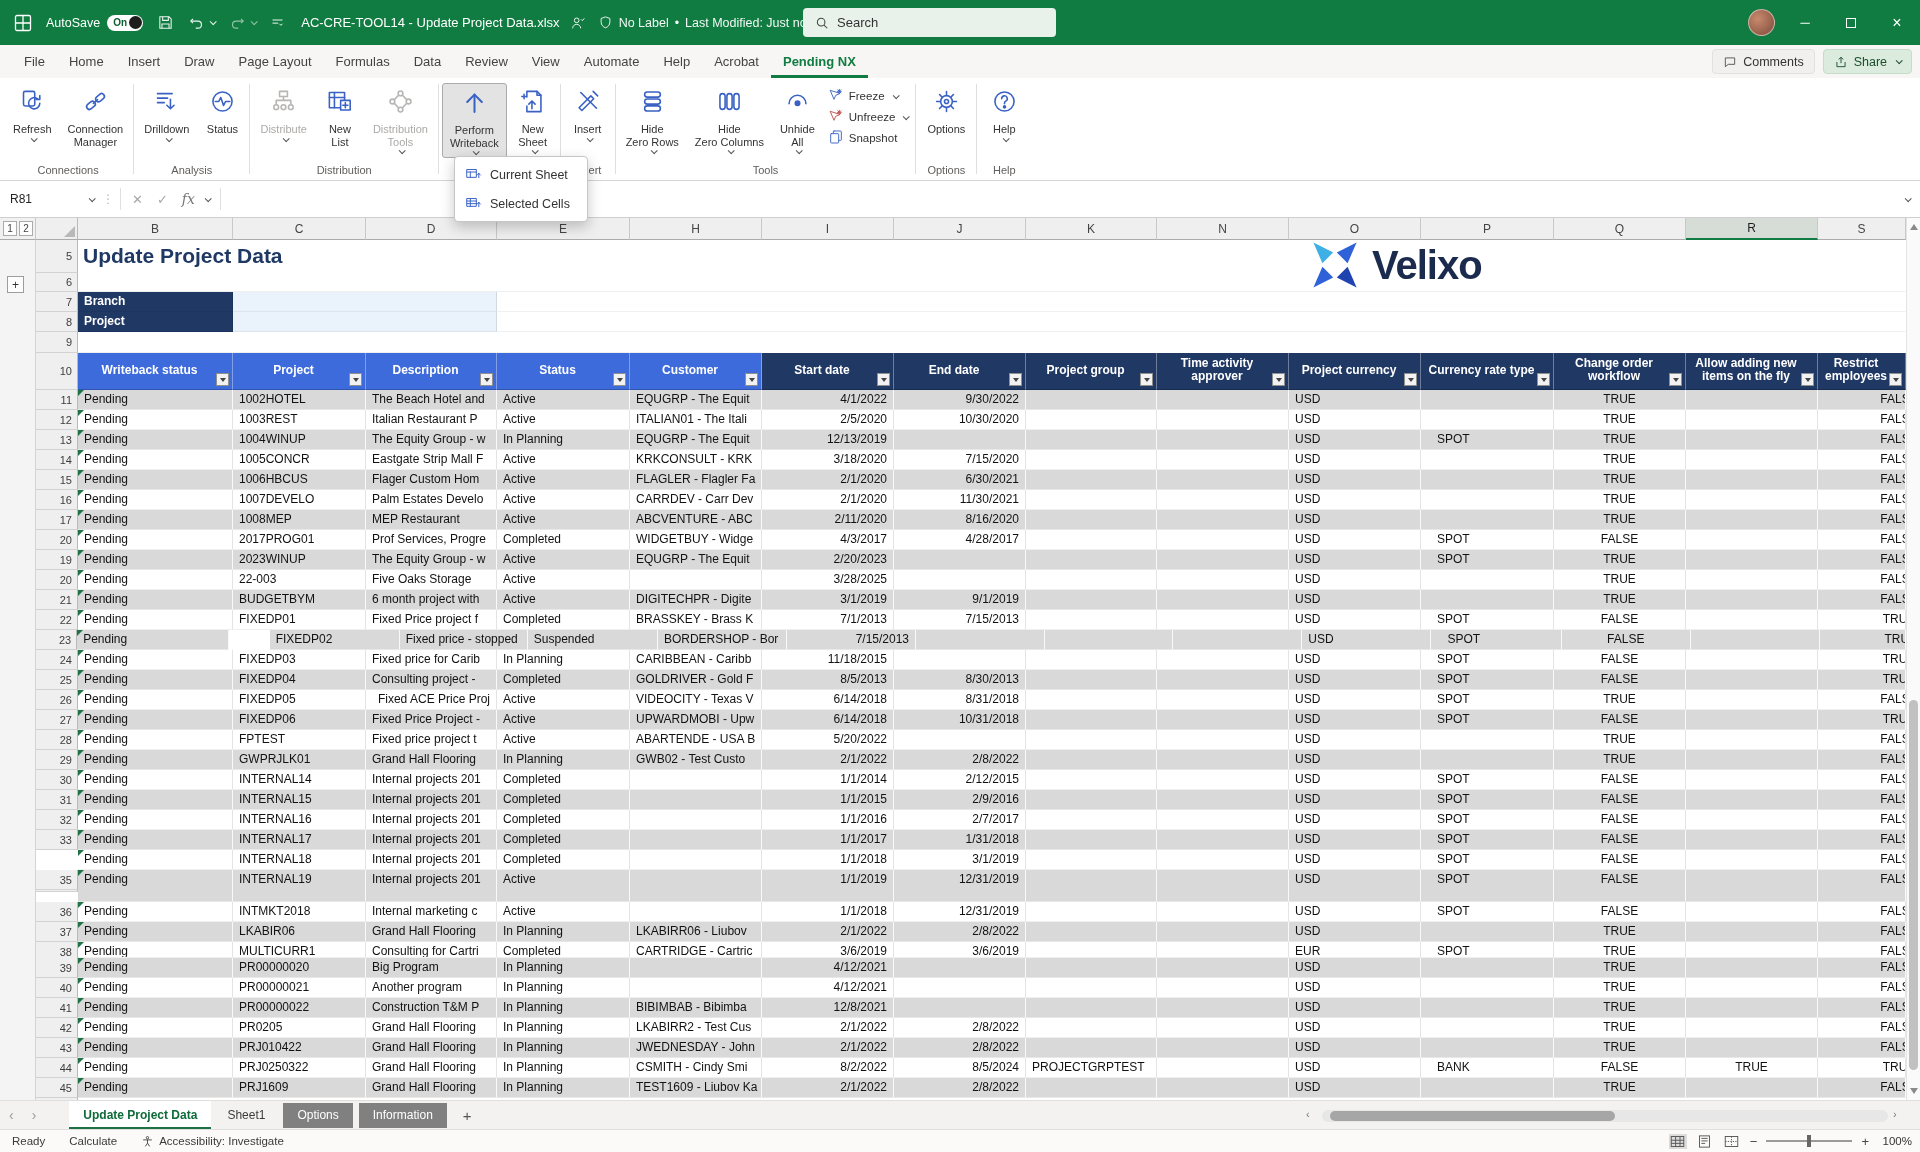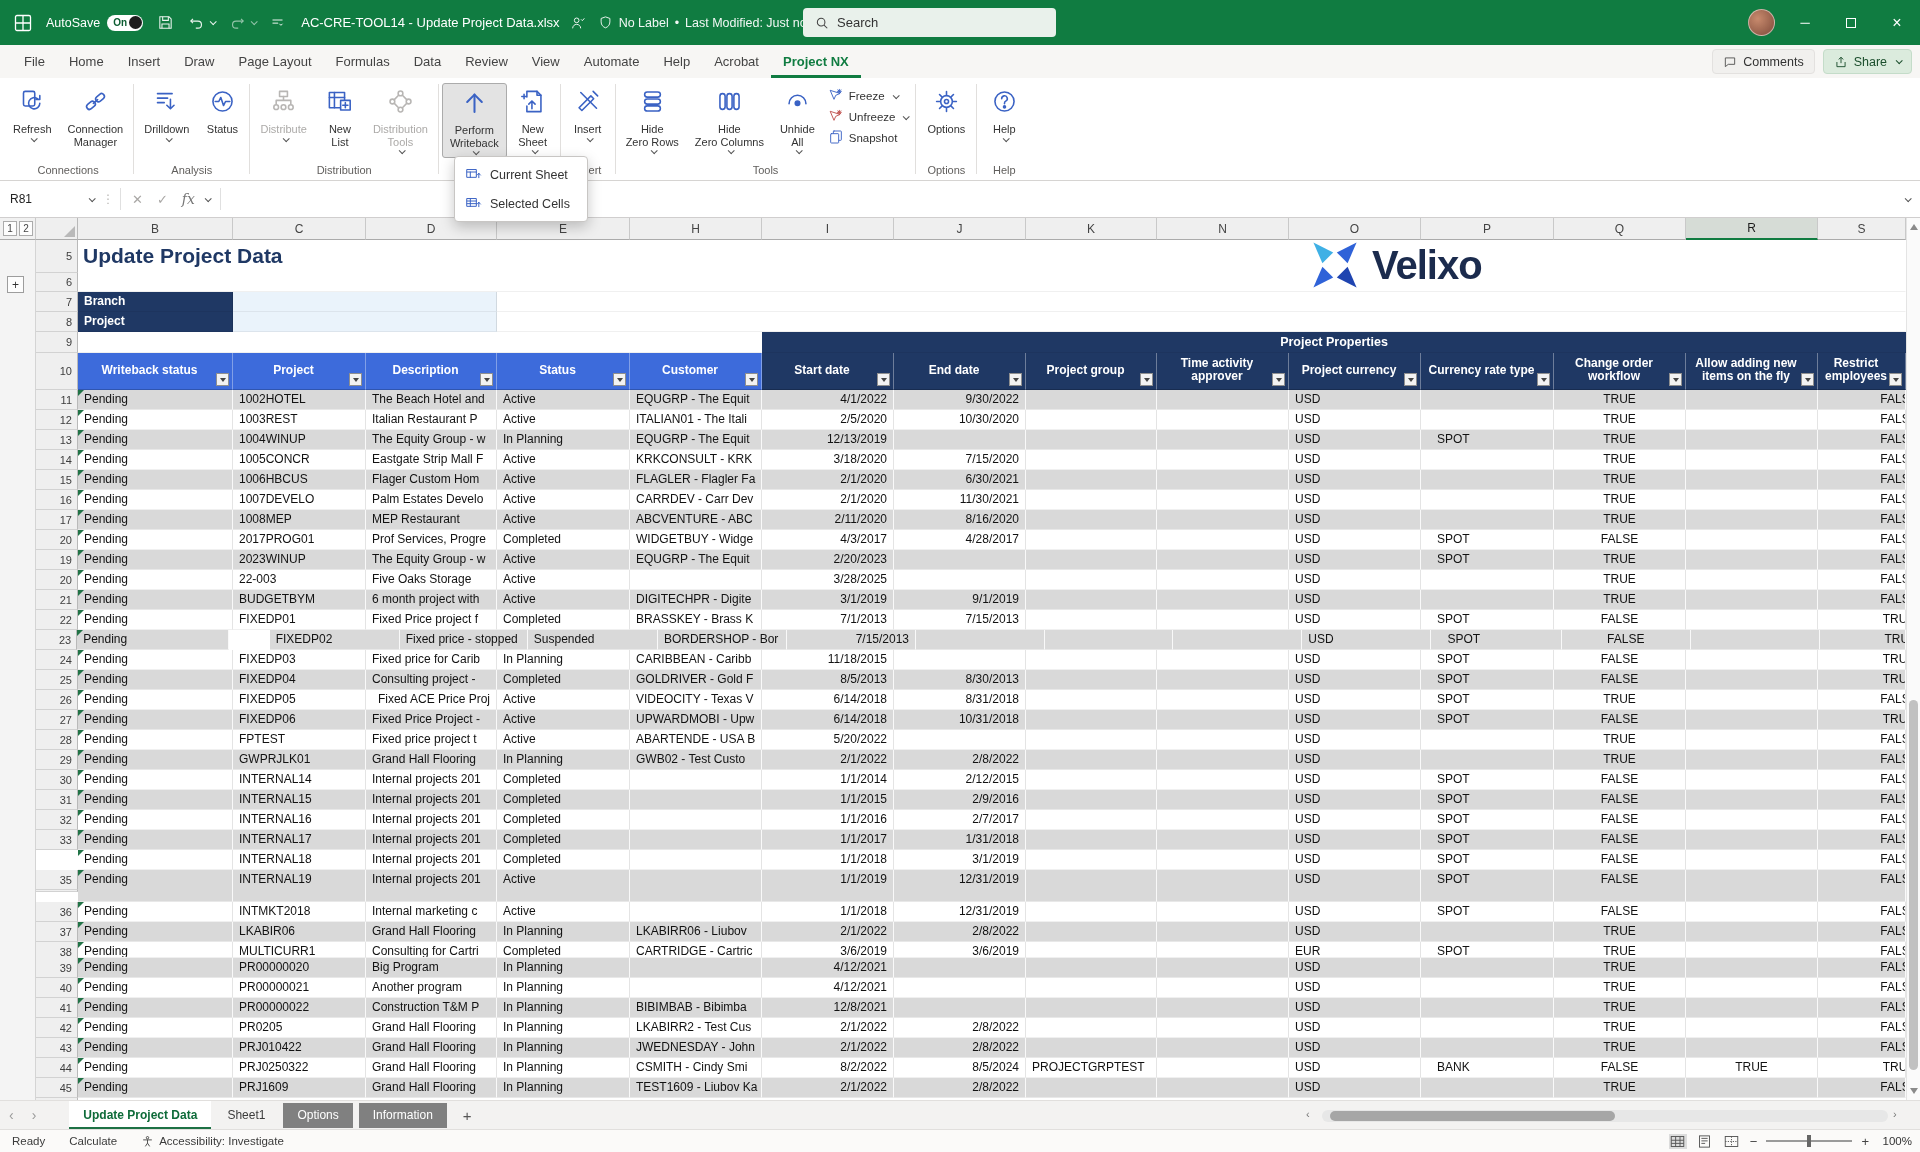--- a/index.html
+++ b/index.html
@@ -252,21 +252,21 @@
       <span class="mitem">Insert</span>
       <span class="mitem">Draw</span>
       <span class="mitem">Page Layout</span>
       <span class="mitem">Formulas</span>
       <span class="mitem">Data</span>
       <span class="mitem">Review</span>
       <span class="mitem">View</span>
       <span class="mitem">Automate</span>
       <span class="mitem">Help</span>
       <span class="mitem">Acrobat</span>
-      <span class="mitem mactive">Project NX</span>
+      <span class="mitem mactive">Pending NX</span>
     </div>
   <div class="menu-right">
     <span class="pill comments">
       <svg width="14" height="14" viewBox="0 0 24 24" fill="none" stroke="#555" stroke-width="1.6">
         <path d="M4 5h16v11H9l-5 4z"></path>
         </svg>
       <span>Comments</span>
     </span>
     <span class="pill share">
       <svg width="14" height="14" viewBox="0 0 24 24" fill="none" stroke="#1c4f2d" stroke-width="1.6">
@@ -579,21 +579,20 @@
       </div>
       <div class="grow" style="height: 20px;">
         <div class="rowhdr" style="height: 20px;">8</div>
         <div class="cl navy" style="width: 155px;">Project</div>
         <div class="cl inputblue" style="width: 264px;"></div>
         <div class="cl nob" style="width: 1409px;"></div>
       </div>
       <div class="grow" style="height: 21px;">
         <div class="rowhdr" style="height: 21px;">9</div>
         <div class="cl nob" style="width: 684px;"></div>
-        <div class="cl bandhdr" style="width: 1144px;">Project Properties</div>
       </div>
       <div class="grow" style="height: 37px;">
         <div class="rowhdr" style="height: 37px;">10</div>
         <div class="cl hcell hblue" style="width: 155px;">
           <span>Writeback status</span>
           <span class="fbtn"></span>
         </div>
         <div class="cl hcell hblue" style="width: 133px;">
           <span>Project</span>
           <span class="fbtn"></span>

